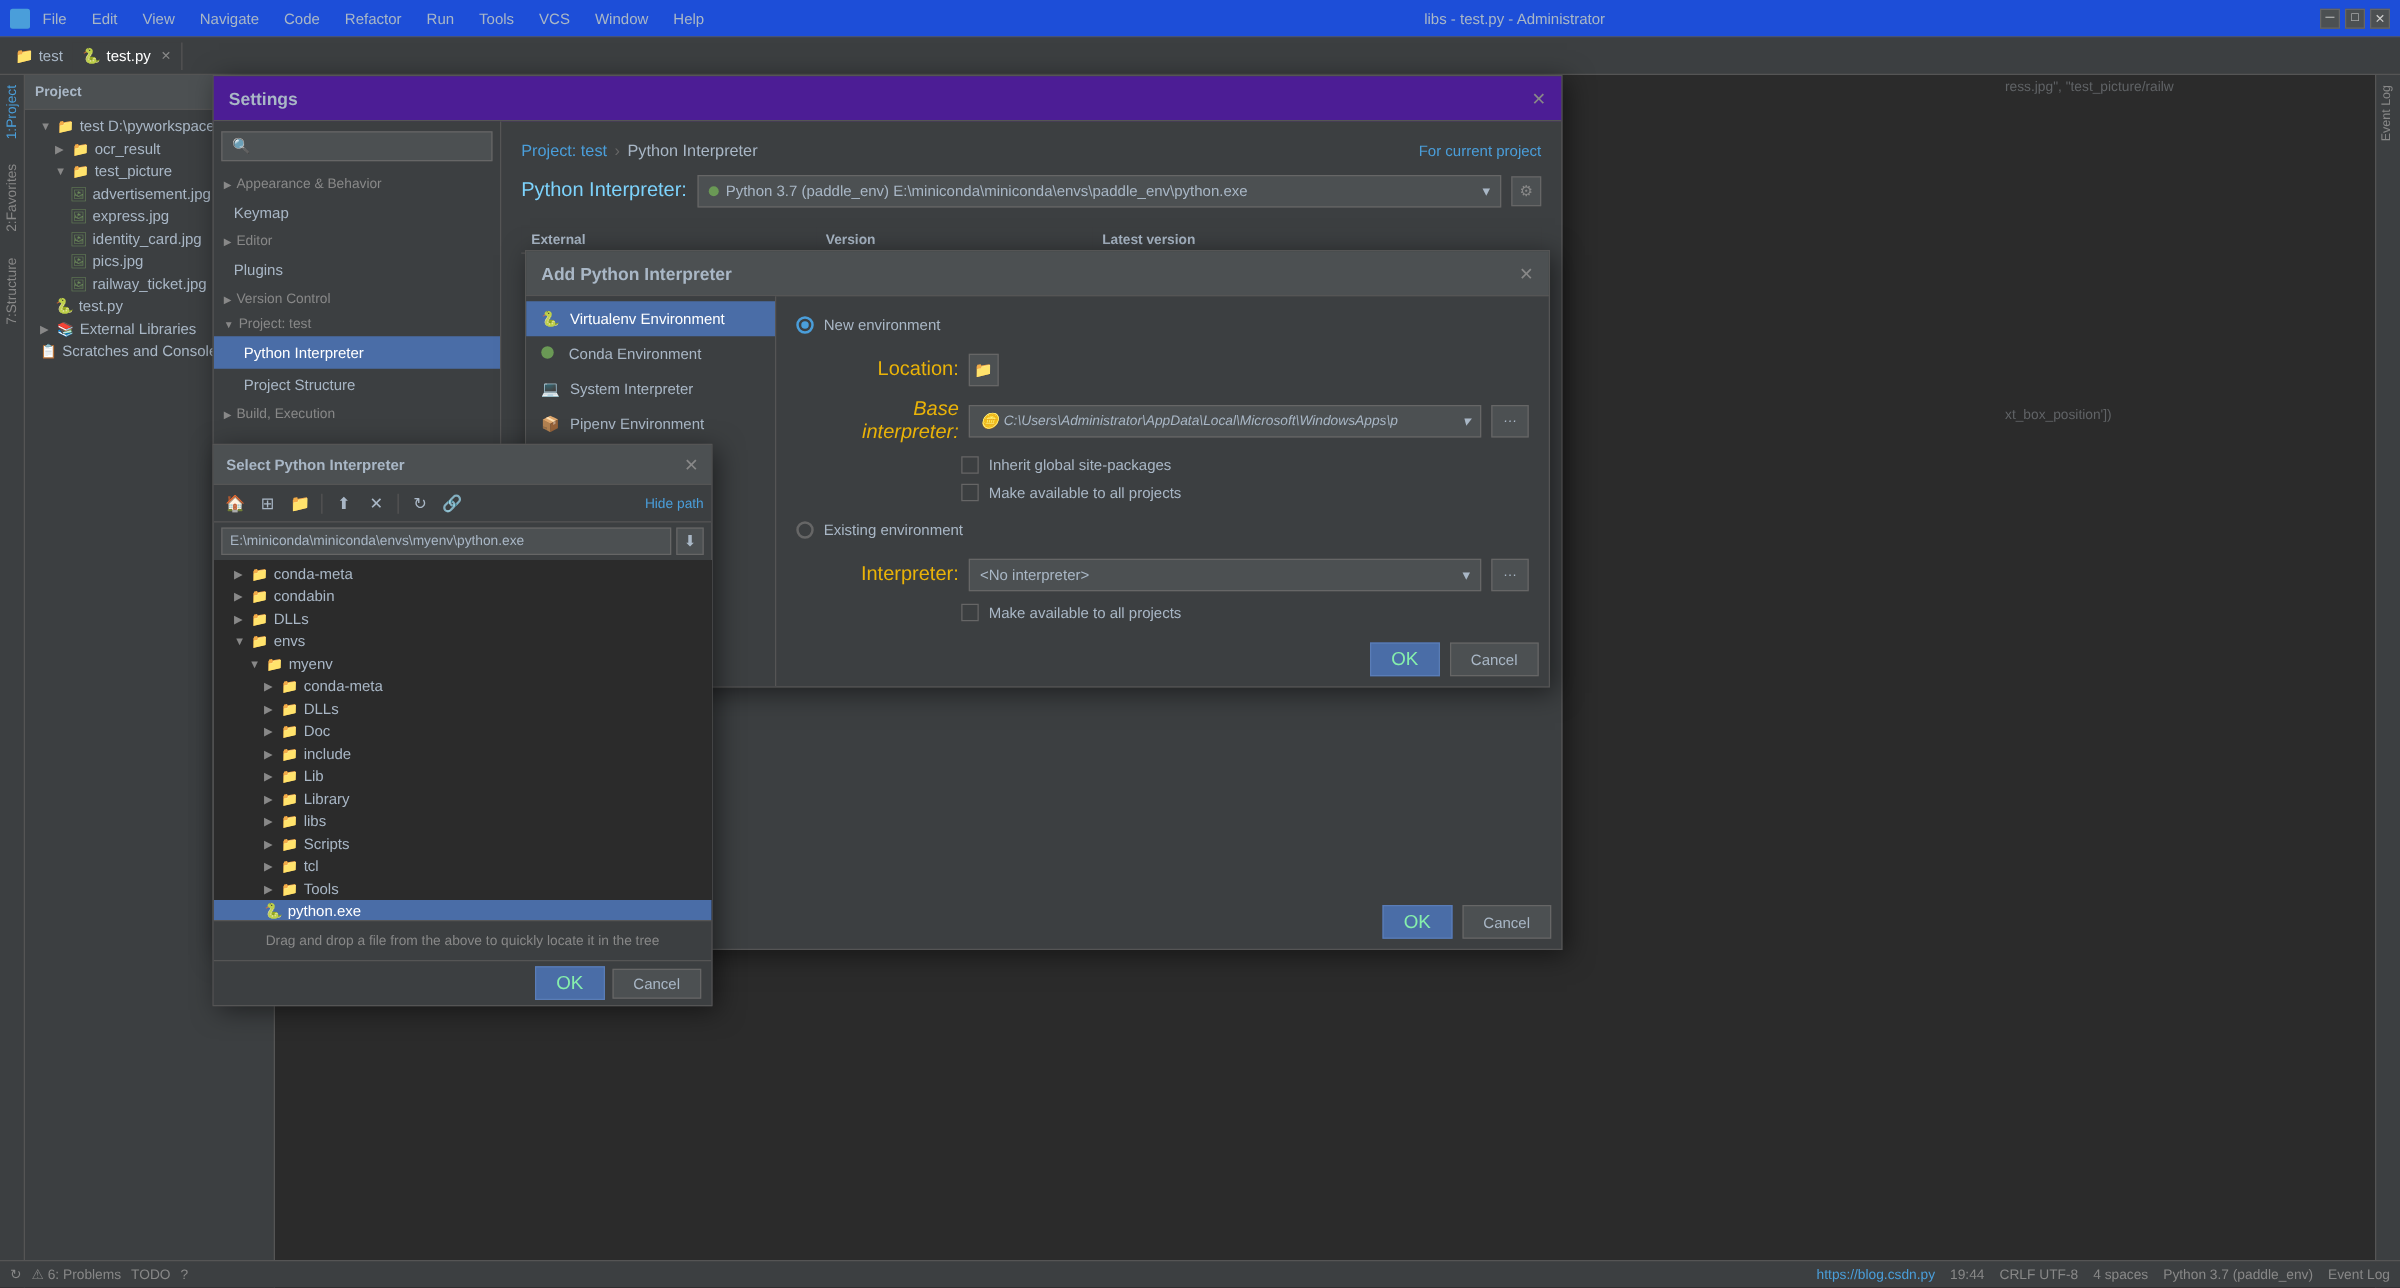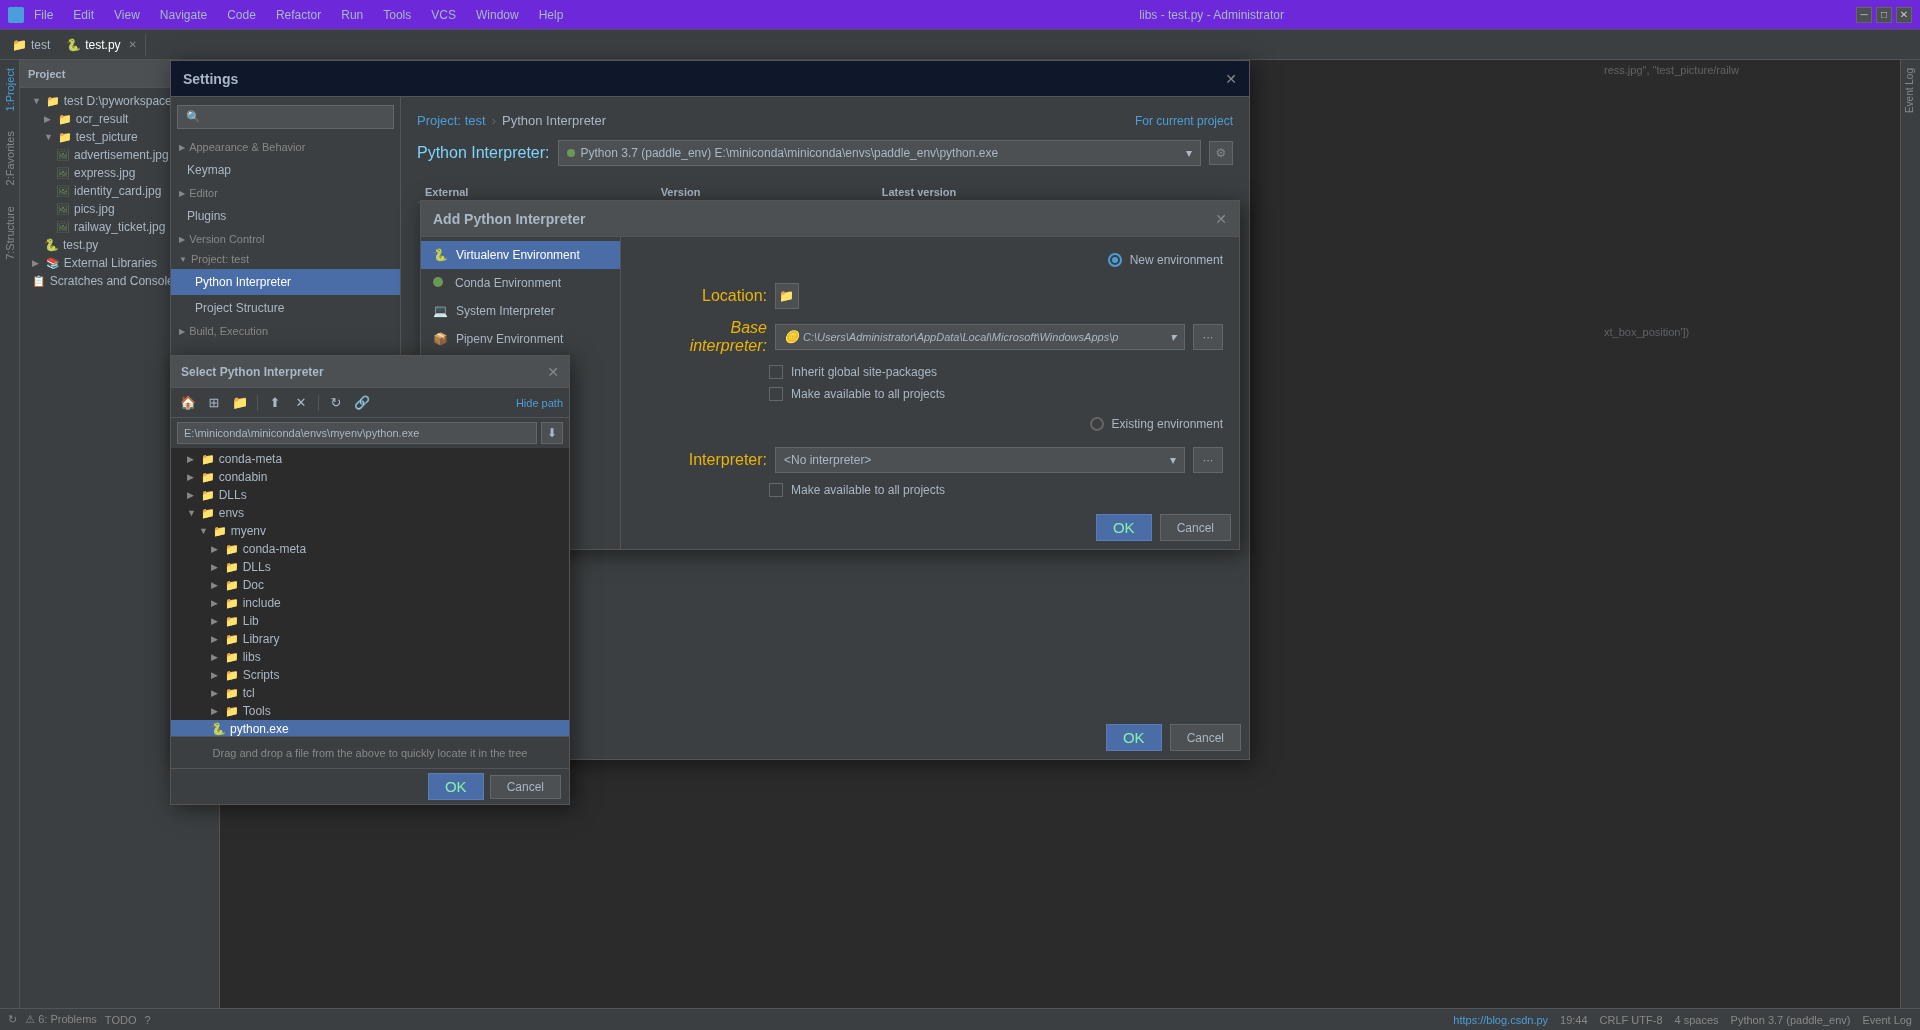--- a/index.html
+++ b/index.html
@@ -1,21 +1,21 @@
 <!DOCTYPE html>
 <html><head>
   <meta charset="utf-8">
   <style>
     * { box-sizing: border-box; margin: 0; padding: 0; font-family: 'Segoe UI', Arial, sans-serif; }
     body { background: #2b2b2b; color: #a9b7c6; font-size: 12px; overflow: hidden; width: 1920px; height: 1030px; position: relative; }
 
     
     #titlebar {
       height: 30px;
-      background: #6d28d9;
+      background: #1d4ed8;
       display: flex;
       align-items: center;
       padding: 0 8px;
       border-bottom: 1px solid #555;
     }
     #titlebar .app-icon { width: 16px; height: 16px; background: #4a9eda; border-radius: 2px; margin-right: 6px; }
     #titlebar .menus { display: flex; gap: 12px; color: #a9b7c6; font-size: 12px; }
     #titlebar .menus span { cursor: pointer; padding: 2px 4px; }
     #titlebar .title { flex: 1; text-align: center; color: #a9b7c6; font-size: 12px; }
     #titlebar .win-controls { display: flex; gap: 4px; }
@@ -131,21 +131,21 @@
       height: 700px;
       background: #3c3f41;
       border: 1px solid #555;
       box-shadow: 4px 4px 20px rgba(0,0,0,0.5);
       display: flex;
       flex-direction: column;
       z-index: 10;
     }
     .dialog-header {
       height: 36px;
-      background: #0f172a;
+      background: #4c1d95;
       display: flex;
       align-items: center;
       padding: 0 12px;
       border-bottom: 1px solid #555;
       justify-content: space-between;
     }
     .dialog-title { font-size: 14px; color: #a9b7c6; font-weight: bold; }
     .dialog-close { cursor: pointer; color: #888; font-size: 14px; }
     .dialog-body { display: flex; flex: 1; overflow: hidden; }
     .settings-sidebar {
@@ -217,21 +217,21 @@
       width: 200px;
       background: #3c3f41;
       border-right: 1px solid #555;
       padding: 4px 0;
     }
     .interp-type-item { padding: 7px 12px; cursor: pointer; font-size: 12px; color: #a9b7c6; display: flex; align-items: center; gap: 8px; }
     .interp-type-item.selected { background: #4a6da7; color: #fff; }
     .interp-config { flex: 1; padding: 16px; }
 
     
-    .radio-row { display: flex; align-items: center; gap: 8px; margin-bottom: 16px; justify-content: flex-end; }
+    .radio-row { display: flex; align-items: center; gap: 8px; margin-bottom: 16px; }
     .radio-btn { width: 14px; height: 14px; border-radius: 50%; border: 2px solid #666; background: transparent; cursor: pointer; }
     .radio-btn.checked { border-color: #4a9eda; position: relative; }
     .radio-btn.checked::after { content: ''; position: absolute; width: 6px; height: 6px; background: #4a9eda; border-radius: 50%; top: 2px; left: 2px; }
 
     
     .form-row { display: flex; align-items: center; gap: 8px; margin-bottom: 10px; }
     .form-label { width: 110px; text-align: right; font-size: 16px; color: #eab308; flex-shrink: 0; }
     .form-input { flex: 1; height: 26px; background: #4c5052; border: 1px solid #666; color: #a9b7c6; font-size: 12px; padding: 0 8px; }
     .form-browse { width: 24px; height: 26px; background: #4c5052; border: 1px solid #666; display: flex; align-items: center; justify-content: center; cursor: pointer; color: #a9b7c6; font-size: 12px; }
     .form-more { width: 30px; height: 26px; background: #4c5052; border: 1px solid #666; display: flex; align-items: center; justify-content: center; cursor: pointer; color: #a9b7c6; font-size: 11px; }

